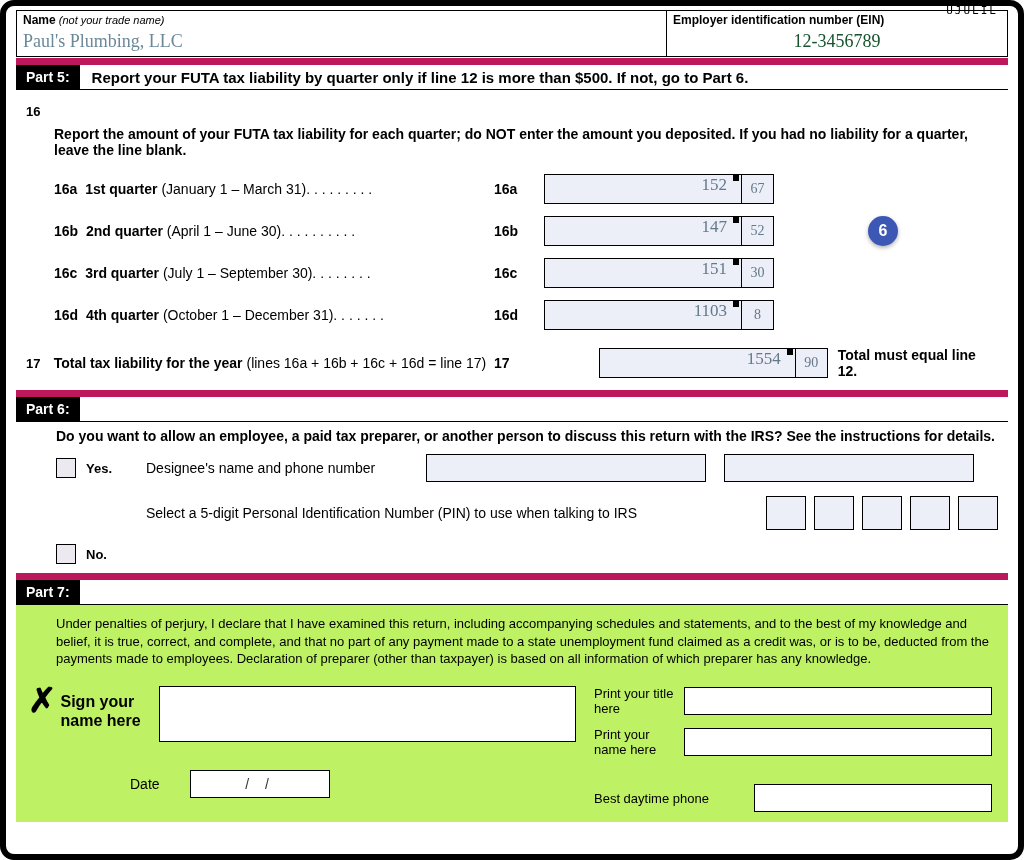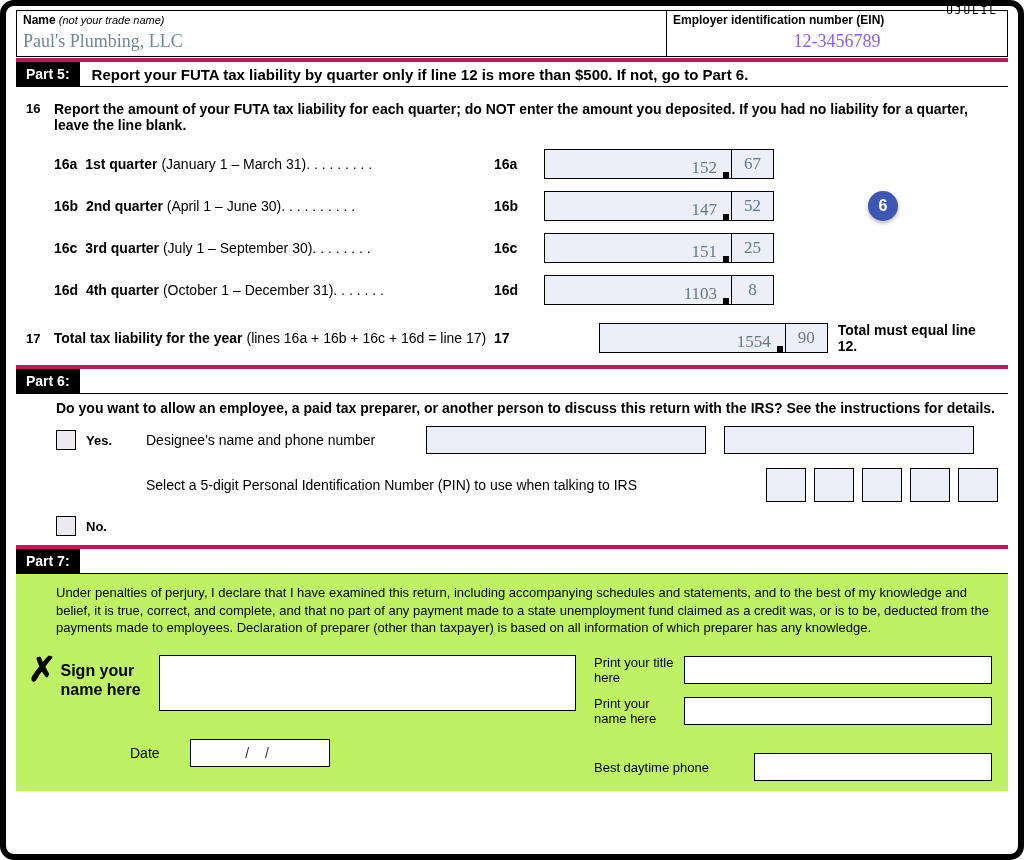--- a/index.html
+++ b/index.html
@@ -6,38 +6,38 @@
   body { font-family: Arial, Helvetica, sans-serif; font-size: 13px; background: #fff; }
   .page { width: 1024px; height: 860px; margin: 0 auto; border: 6px solid #000; border-radius: 14px; padding: 4px 10px 10px 10px; position: relative; background: #fff; }
   .small-ocr { position: absolute; top: -2px; right: 20px; font-size: 11px; letter-spacing: 2px; font-family: monospace; }
   .header-row { display: flex; border: 1px solid #000; }
   .name-cell { flex: 1; border-right: 1px solid #000; padding: 2px 6px 4px 6px; }
   .name-label { font-size: 12px; }
   .name-label .sub { font-style: italic; font-weight: normal; font-size: 11px; }
   .name-value { color: #6b8899; font-size: 18px; font-family: Georgia, serif; padding-top: 4px; }
   .ein-cell { width: 340px; padding: 2px 6px 4px 6px; text-align: center; }
   .ein-label { font-size: 12px; font-weight: bold; text-align: left; }
-  .ein-value { color: #8b5cf6; font-size: 18px; font-family: Georgia, serif; padding-top: 4px; }
-  .part-bar { display: flex; align-items: center; margin-top: 1px; border-top: 4px solid #be185d; border-bottom: 1px solid #000; }
+  .ein-value { color: #14532d; font-size: 18px; font-family: Georgia, serif; padding-top: 4px; }
+  .part-bar { display: flex; align-items: center; margin-top: 1px; border-top: 7px solid #be185d; border-bottom: 1px solid #000; }
   .part-tab { background: #000; color: #fff; font-weight: bold; padding: 4px 10px; font-size: 14px; }
   .part-title { font-weight: bold; padding-left: 12px; font-size: 15px; }
   .section { padding: 14px 10px 10px 10px; }
   .line-intro { display: flex; margin-bottom: 16px; }
   .line-num { width: 28px; font-weight: bold; }
-  .line-text { flex: 1; font-weight: bold; font-size: 14px; }
+  .line-text { flex: 1; font-weight: bold; font-size: 14px; margin-top: 22px; }
   .q-row { display: flex; align-items: center; margin-bottom: 12px; padding-left: 28px; position: relative; }
   .q-label { width: 440px; font-size: 14px; }
   .q-label b { font-weight: bold; }
   .q-label .period { font-weight: normal; }
   .dots { display: inline-block; }
   .q-code { width: 50px; font-weight: bold; font-size: 14px; }
-  .amount-box { width: 230px; height: 30px; border: 1px solid #000; background: #eceef8; display: flex; align-items: flex-end; justify-content: flex-end; }
+  .amount-box { width: 230px; height: 30px; border: 1px solid #000; background: #eceef8; display: flex; align-items: flex-start; justify-content: flex-end; }
   .amount-whole { font-family: Georgia, serif; color: #64798a; font-size: 17px; padding-right: 4px; min-width: 60px; text-align: right; }
   .amount-dot { width: 6px; height: 6px; background: #000; margin: 0 2px; }
-  .amount-cents { font-family: Georgia, serif; color: #64798a; font-size: 17px; width: 42px; text-align: center; border-left: 1px solid #000; height: 100%; display:flex; align-items:center; justify-content:center; }
+  .amount-cents { font-family: Georgia, serif; color: #64798a; font-size: 14px; width: 32px; text-align: center; border-left: 1px solid #000; height: 100%; display:flex; align-items:center; justify-content:center; }
   .total-row { display: flex; align-items: center; margin-top: 17px; padding-left: 0; }
   .total-num { width: 28px; font-weight: bold; }
   .total-text { width: 550px; font-size: 14px; }
   .total-note { font-weight: bold; margin-left: 10px; font-size: 14px; }
   .annot-badge { position: absolute; right: 100px; top: 0; width: 30px; height: 30px; border-radius: 50%; background: #3d57b5; color: #fff; font-weight: bold; display: flex; align-items: center; justify-content: center; font-size: 16px; box-shadow: 0 2px 4px rgba(0,0,0,0.3); }
   .p6-body { padding: 6px 10px 8px 40px; }
   .p6-q { font-weight: bold; font-size: 14px; margin-bottom: 10px; }
   .yes-row { display: flex; align-items: center; margin-bottom: 14px; }
   .checkbox { width: 20px; height: 20px; border: 1px solid #000; background:#eceaf0; margin-right: 10px; }
   .yes-label { font-weight: bold; width: 60px; }
@@ -118,21 +118,21 @@
       </div>
       <div class="annot-badge">6</div>
     </div>
 
     <div class="q-row">
       <div class="q-label"><b>16c</b>&nbsp;&nbsp;<b>3rd quarter</b> <span class="period">(July 1 – September 30)</span><span class="dots">   .     .     .     .     .     .     .     .</span></div>
       <div class="q-code">16c</div>
       <div class="amount-box">
         <span class="amount-whole">151</span>
         <span class="amount-dot"></span>
-        <span class="amount-cents">25</span>
+        <span class="amount-cents">30</span>
       </div>
     </div>
 
     <div class="q-row">
       <div class="q-label"><b>16d</b>&nbsp;&nbsp;<b>4th quarter</b> <span class="period">(October 1 – December 31)</span><span class="dots">   .     .     .     .     .     .     .</span></div>
       <div class="q-code">16d</div>
       <div class="amount-box">
         <span class="amount-whole">1103</span>
         <span class="amount-dot"></span>
         <span class="amount-cents">8</span>

